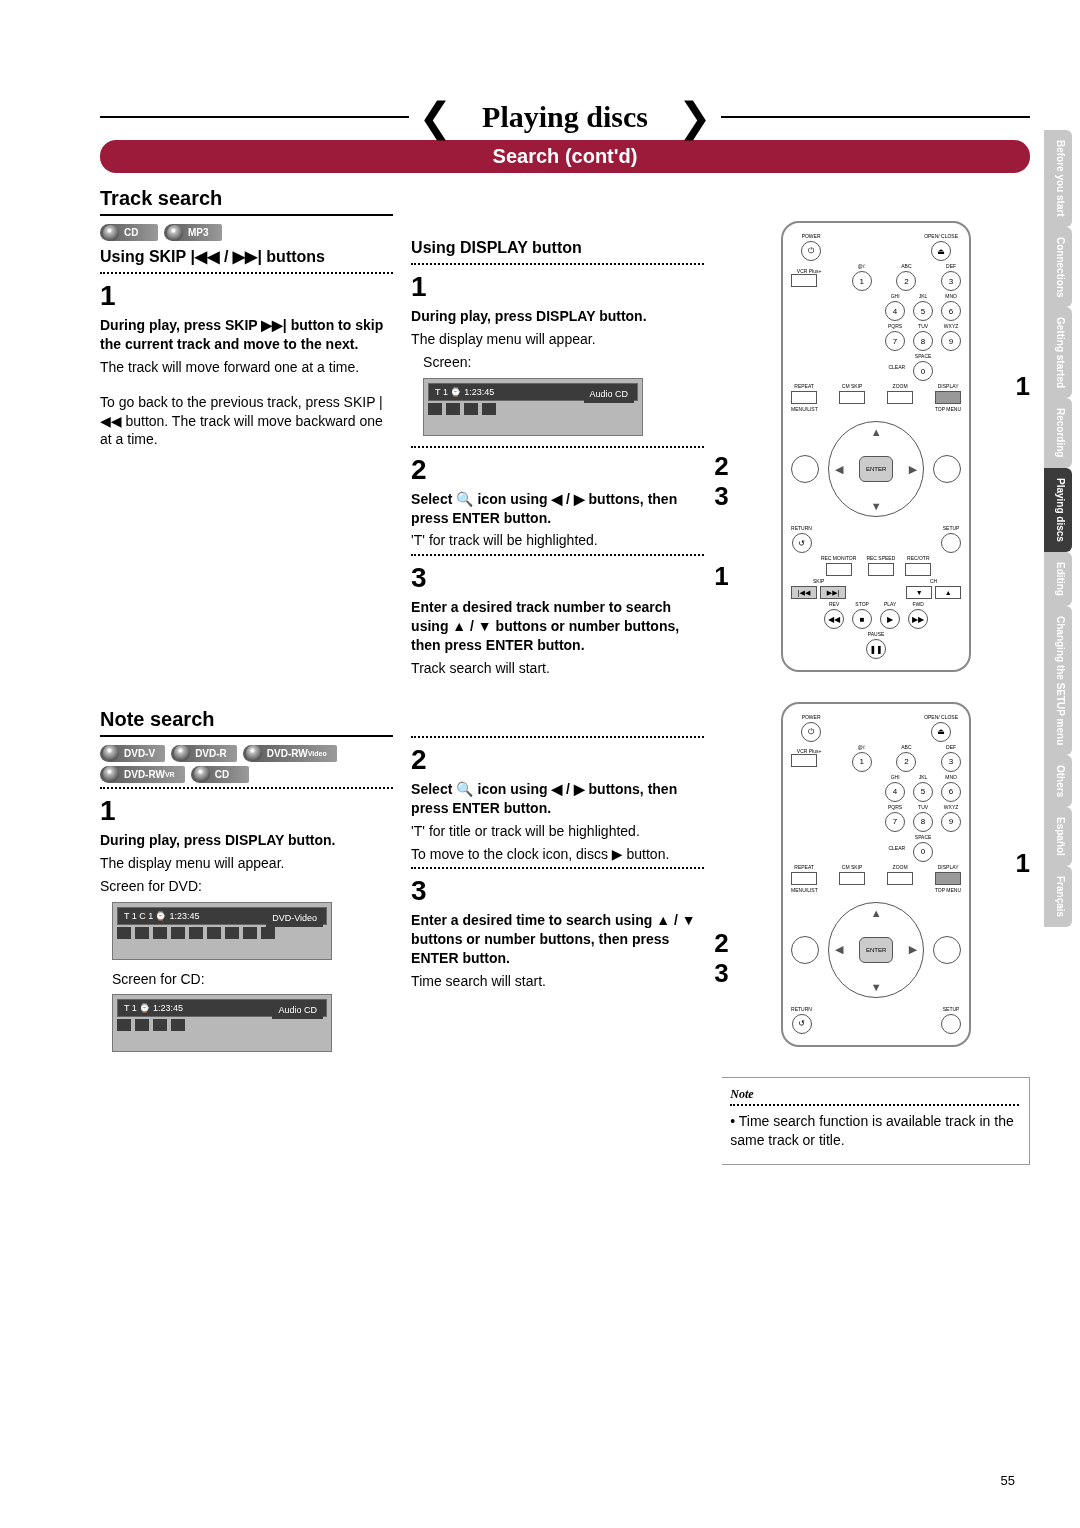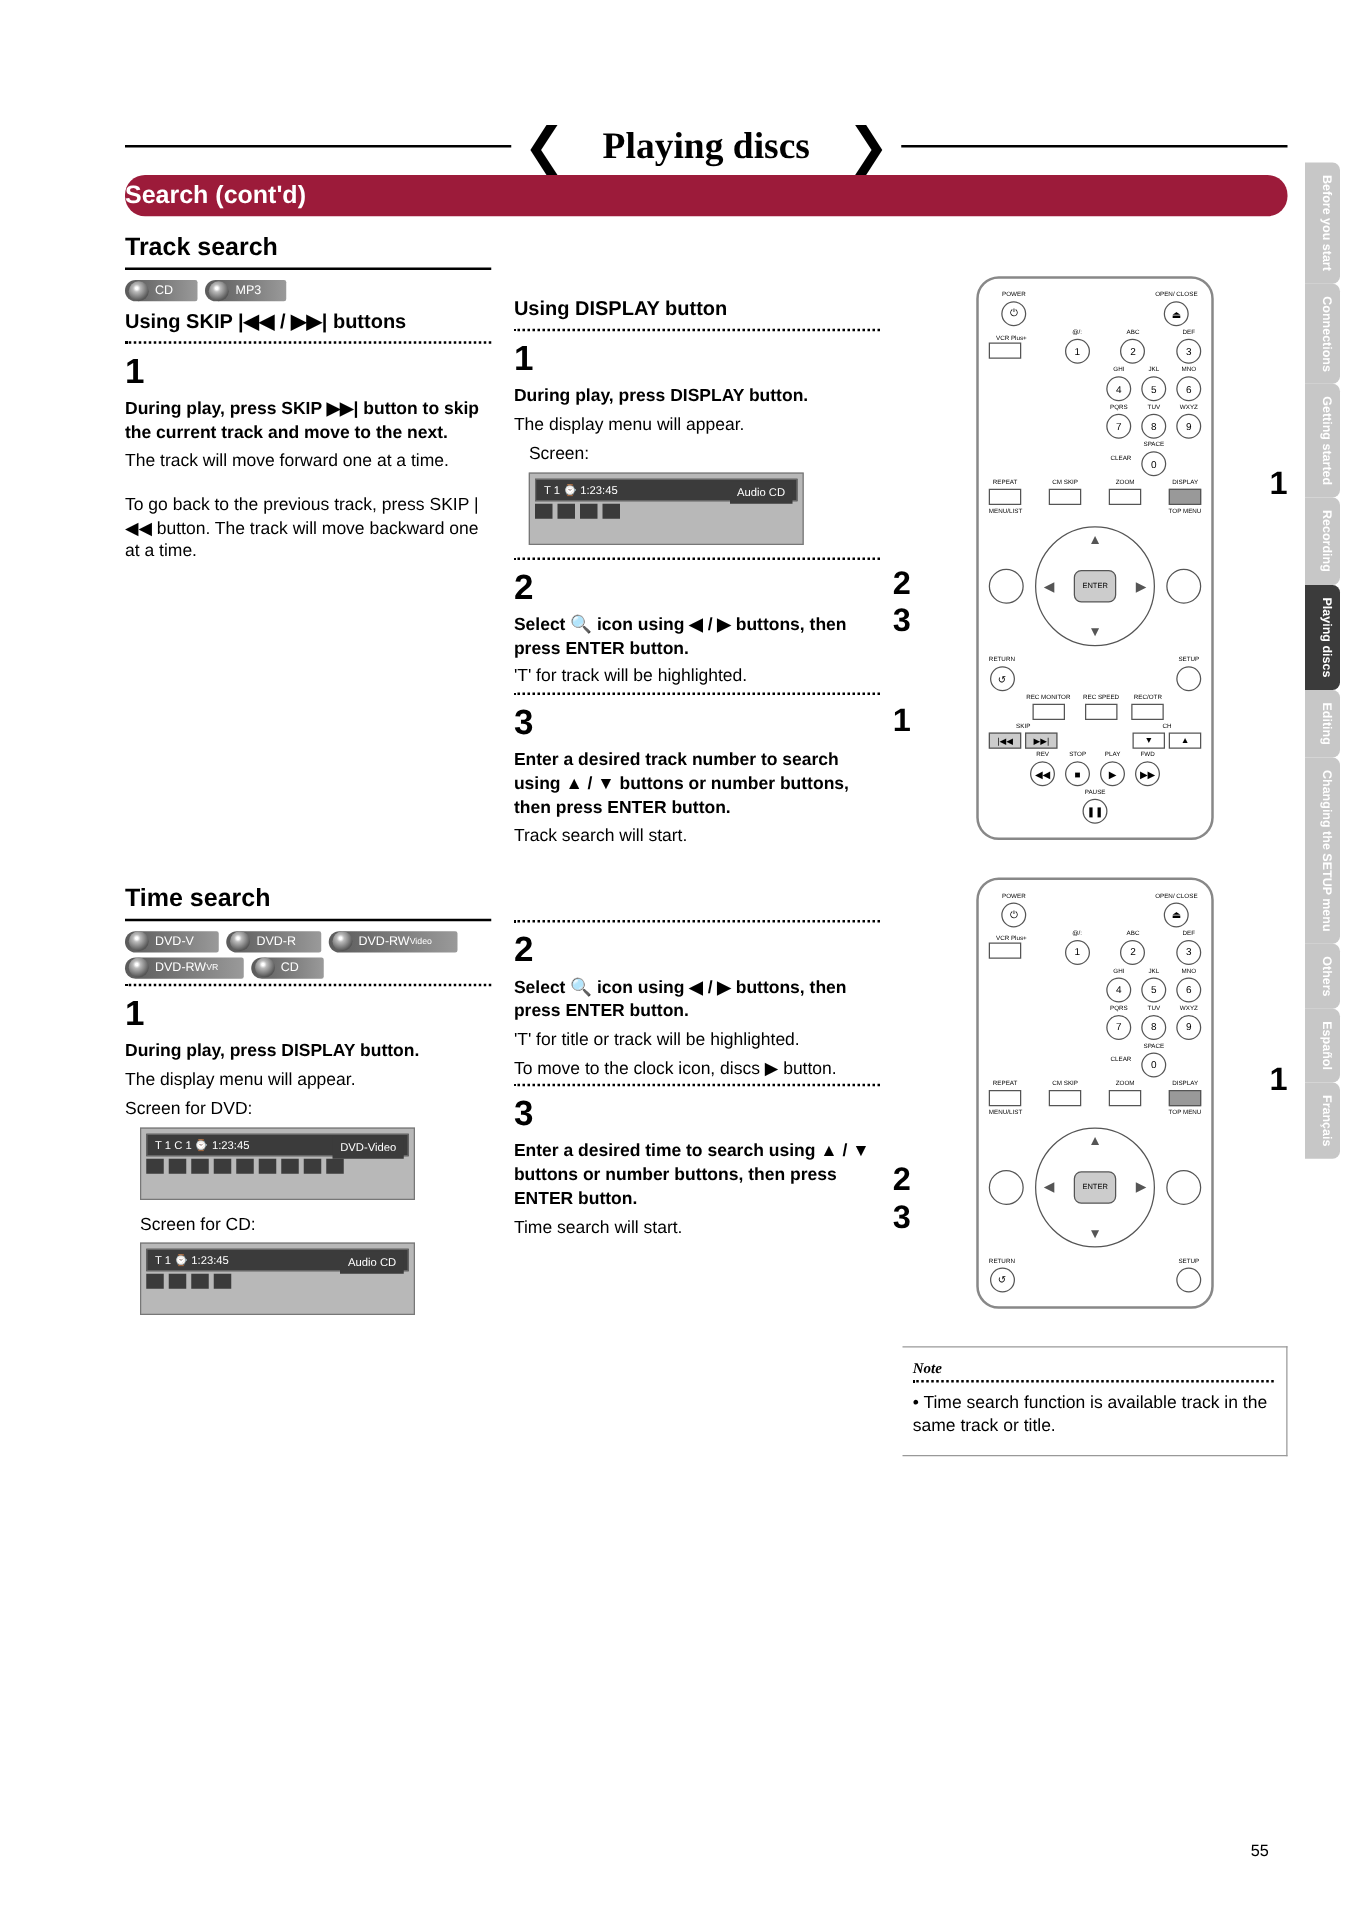--- a/index.html
+++ b/index.html
@@ -22,21 +22,21 @@
   .header-rule .dash { flex:1; height:2px; background:#000; }
   .brace { font-size: 40px; font-weight: 200; line-height: 0.5; }
   .page-title {
     font-family: Georgia, "Times New Roman", serif;
     font-size: 30px; font-weight: bold; text-align: center;
     padding: 0 20px; white-space: nowrap;
   }
   .subtitle-bar {
     background: #9c1b3a;
     color: #fff;
-    text-align: left;
+    text-align: center;
     font-family: Arial, sans-serif;
     font-weight: bold;
     font-size: 20px;
     padding: 5px 0;
     margin-bottom: 8px;
     border-radius: 16px;
   }
 
   
   .side-tabs { position:absolute; right:8px; top:130px; width:28px; display:flex; flex-direction:column; }
@@ -68,23 +68,23 @@
   .dotted { border-top: 2px dotted #000; margin: 4px 0 6px 0; }
   .big-num { font-size: 28px; font-weight: bold; font-family: Arial, sans-serif; margin: 2px 0; }
   p { font-size: 14px; line-height: 1.35; margin: 4px 0; }
   .bold { font-weight: bold; }
 
   
   .badges { display:flex; flex-wrap:wrap; gap:6px; margin:4px 0; }
   .badge {
     display:inline-flex; align-items:center;
     background: linear-gradient(90deg,#5a5a5a,#9a9a9a);
-    color:#fff; font-size:10px; font-weight:normal;
+    color:#fff; font-size:10px; font-weight:bold;
     border-radius: 14px 3px 3px 14px;
-    padding: 3px 20px 3px 24px;
+    padding: 3px 10px 3px 24px;
     position:relative;
     min-width:58px;
   }
   .badge::before {
     content:""; position:absolute; left:3px; top:50%; transform:translateY(-50%);
     width:16px; height:16px; border-radius:50%;
     background: radial-gradient(circle at 40% 35%, #fff 1px, #bbb 3px, #555 10px);
   }
   .badge sup { font-size:7px; vertical-align:top; }
 
@@ -400,21 +400,21 @@
     <div class="callout" style="top:300px;left:-8px">3</div>
     <div class="callout" style="top:380px;left:-8px">1</div>
   </div>
 </div>
 
 <div class="spacer"></div>
 
 <div class="columns">
 
   <div class="col">
-    <h2 class="section">Time search</h2>
+    <h2 class="section">Note search</h2>
     <div class="badges">
       <span class="badge">DVD-V</span>
       <span class="badge">DVD-R</span>
       <span class="badge">DVD-RW<sup>Video</sup></span>
     </div>
     <div class="badges">
       <span class="badge">DVD-RW<sup>VR</sup></span>
       <span class="badge">CD</span>
     </div>
     <div class="dotted"></div>

